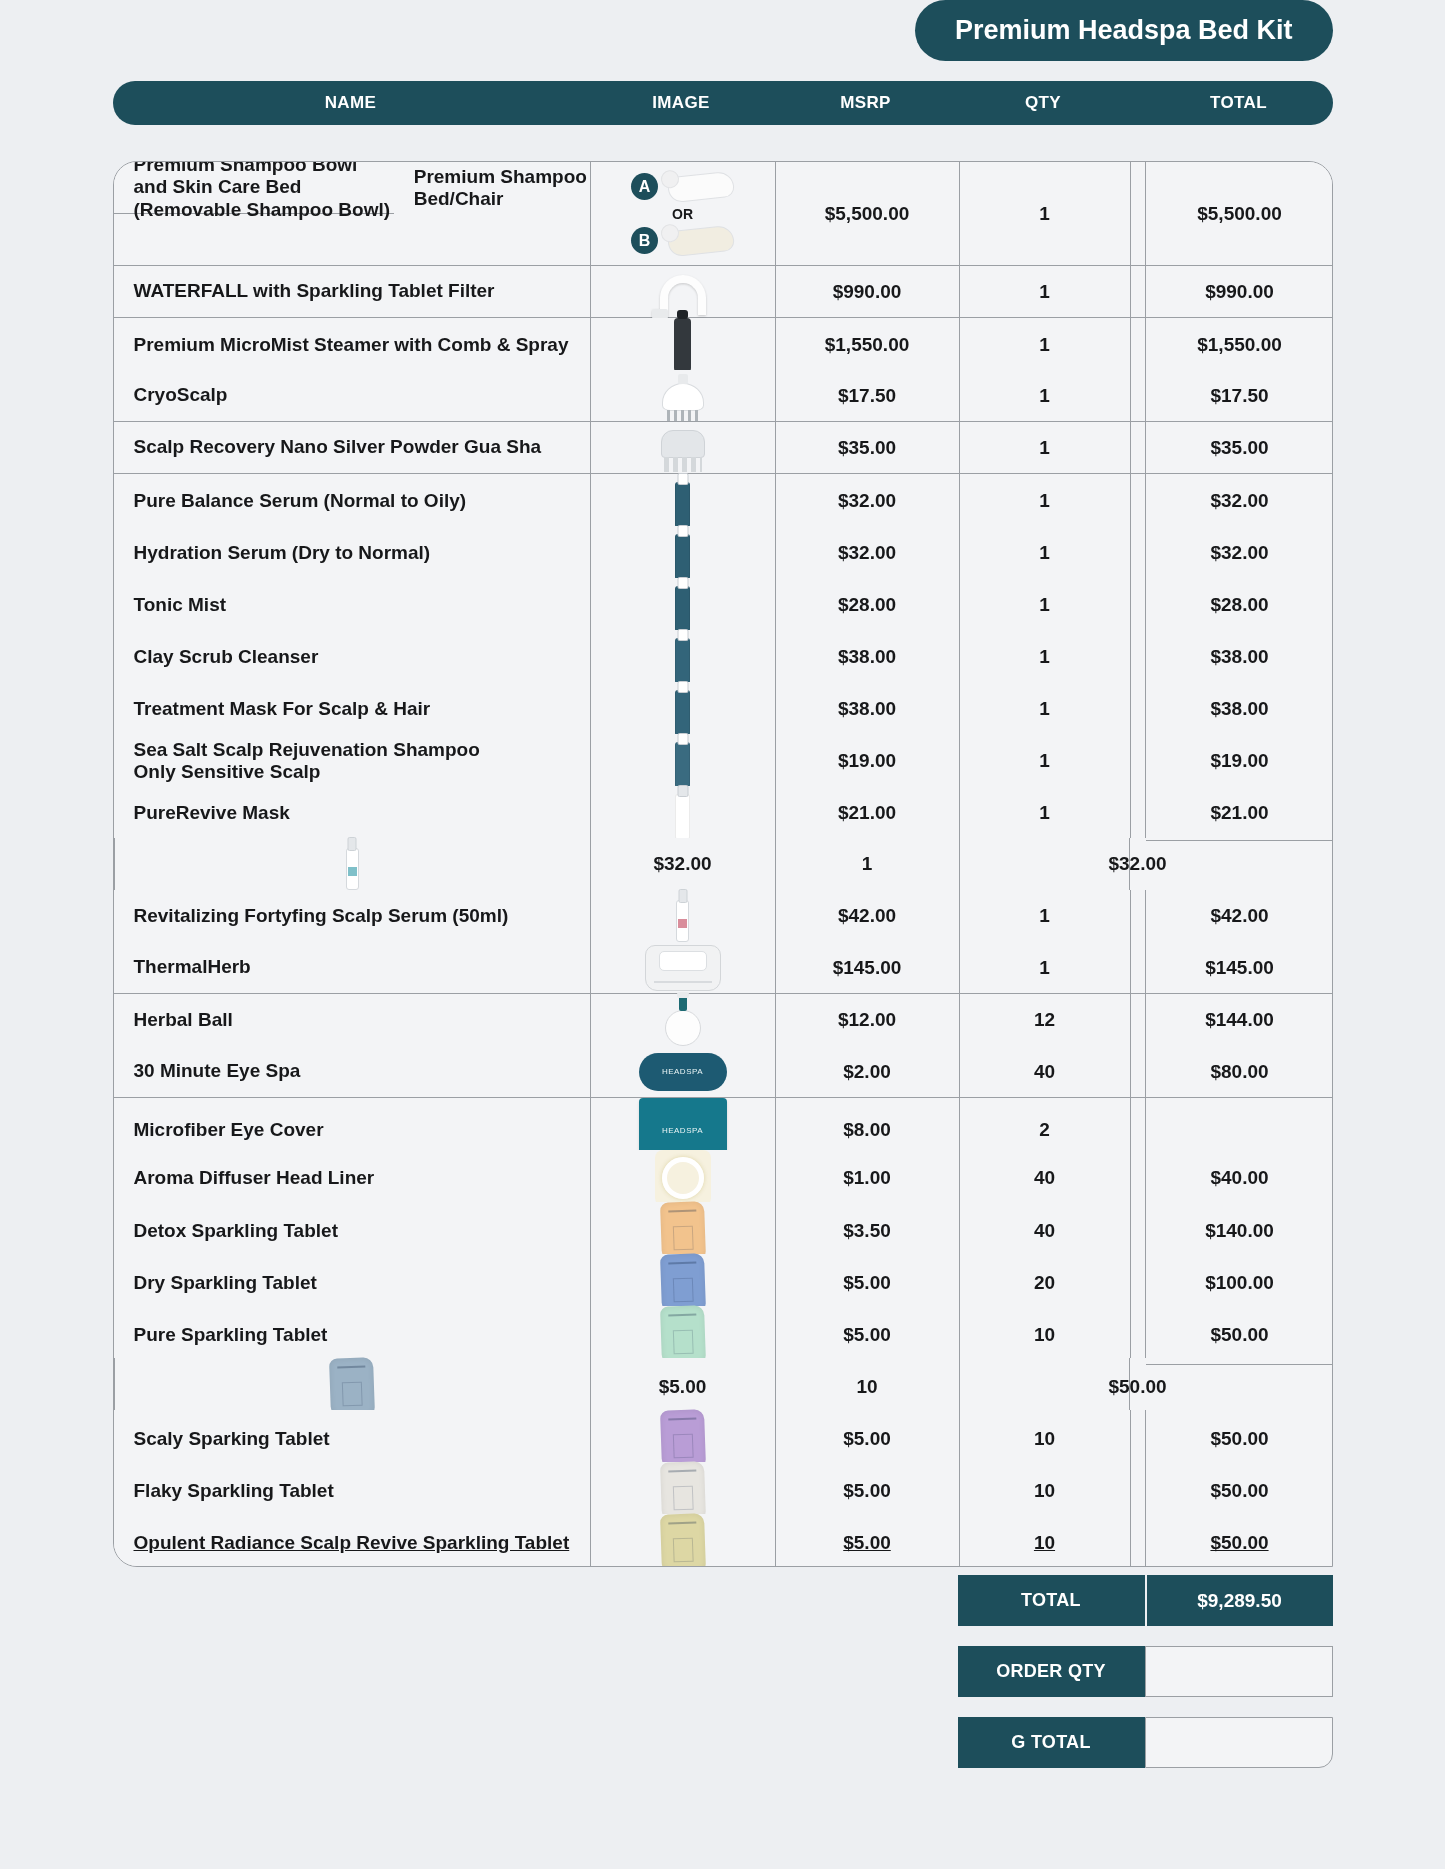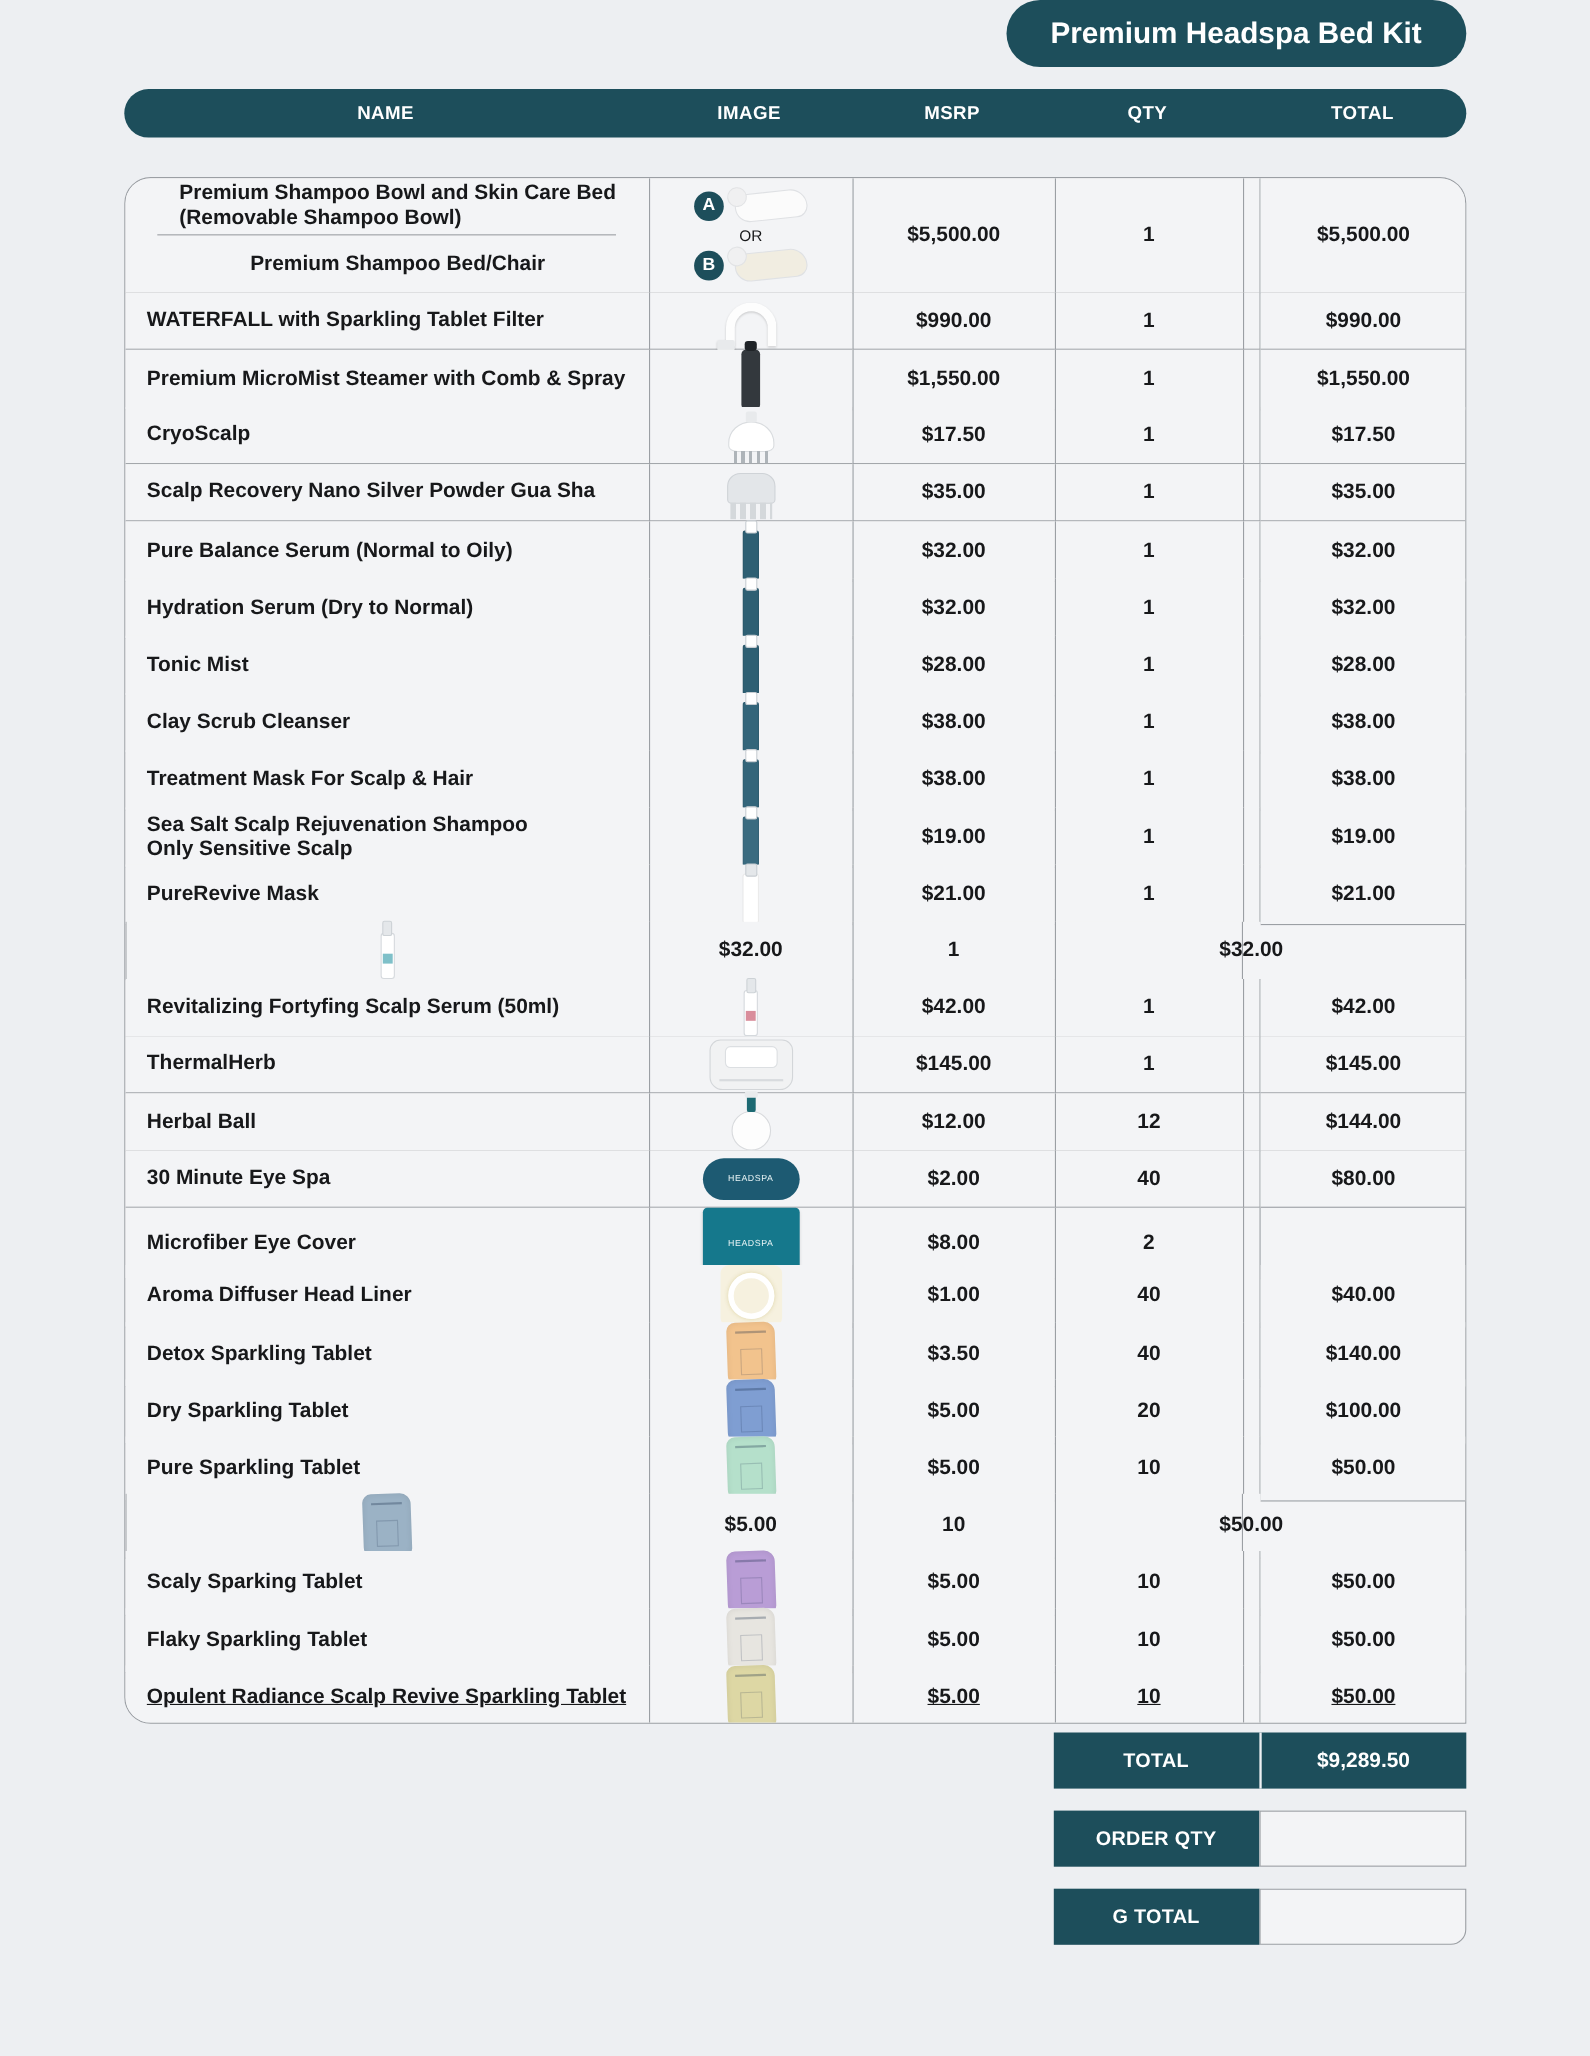--- a/index.html
+++ b/index.html
@@ -53,32 +53,32 @@
     font-size:19px;font-weight:700;
     background:var(--cell);
     position:relative;
   }
   .name-cell{justify-content:flex-start;padding-left:20px;white-space:pre-line;line-height:1.18;}
   .img-cell,.msrp-cell,.qty-cell{border-left:1px solid var(--line);}
   .gap-cell{border-left:1px solid var(--line);border-right:1px solid var(--line);}
   #rows .row:last-child .cell{border-bottom:none;text-decoration:underline;}
 
   
-  .combined .name-cell{padding:0;flex-direction:column;align-items:center;justify-content:flex-start;}
+  .combined .name-cell{padding:0;align-items:flex-start;justify-content:flex-start;}
   .sub-name{height:52px;display:flex;align-items:center;padding-left:20px;white-space:pre-line;line-height:1.18;}
   .sub-name:first-child{border-bottom:1px solid var(--line);}
   .combo-img{flex-direction:column;justify-content:center;gap:1px;padding:4px 0;}
   .opt{display:flex;align-items:center;gap:10px;height:36px;}
   .badge{
     width:27px;height:27px;border-radius:50%;
     background:var(--accent);color:#fff;
     display:flex;align-items:center;justify-content:center;
     font-size:16px;font-weight:700;flex:0 0 auto;
   }
-  .or-label{font-size:14px;font-weight:400;}
+  .or-label{font-size:14px;font-weight:700;}
 
   
   .footer{margin-left:845px;width:375px;margin-top:8px;}
   .f-row{display:flex;height:51px;}
   .f-row + .f-row{margin-top:20px;}
   .f-label{
     width:187px;background:var(--accent);color:#fff;
     display:flex;align-items:center;justify-content:center;
     font-size:18px;font-weight:700;letter-spacing:.3px;
   }

